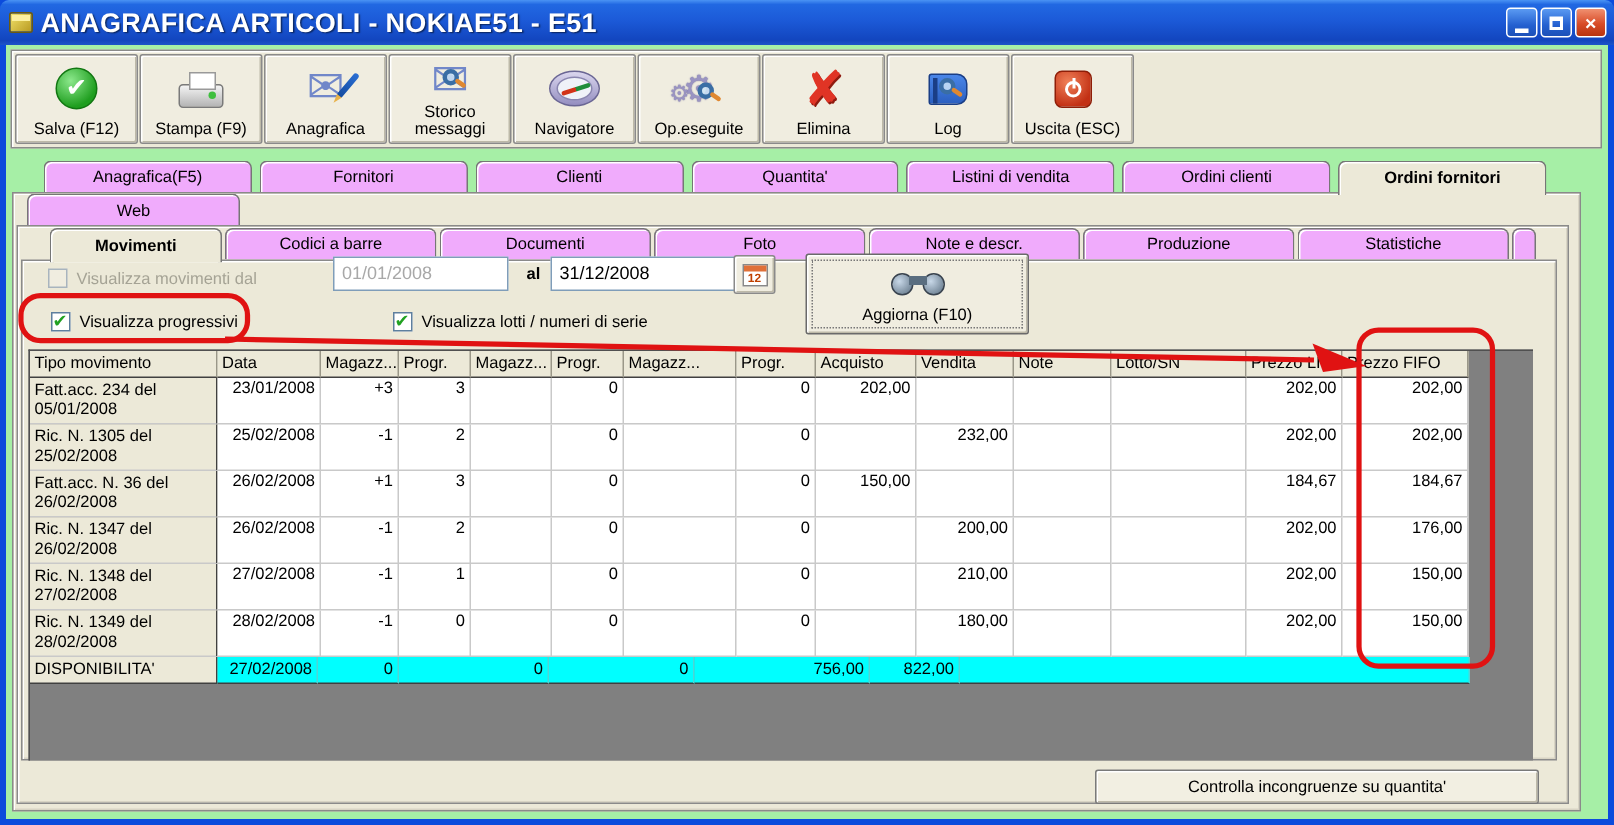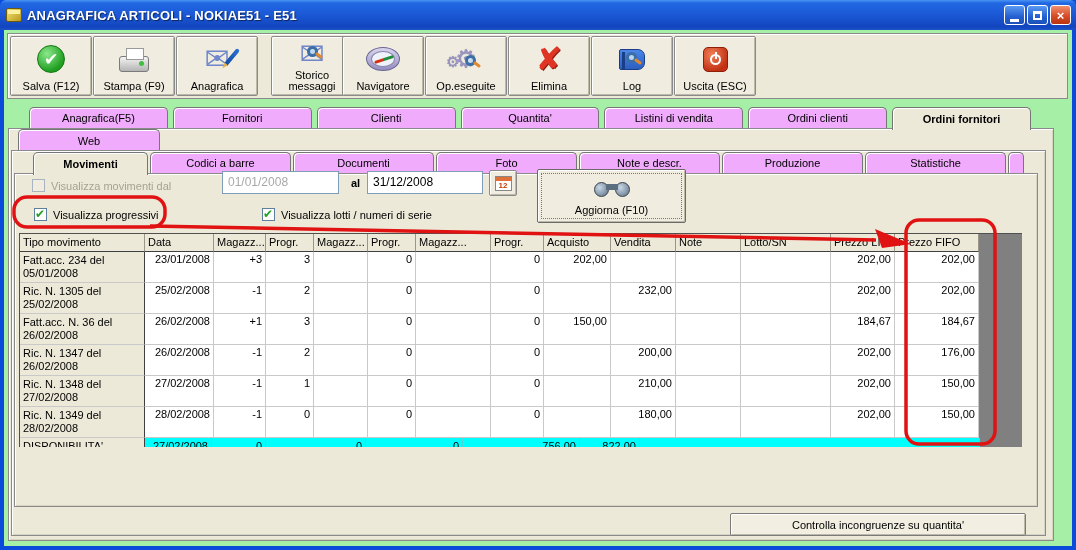--- a/index.html
+++ b/index.html
@@ -6,21 +6,21 @@
   *{box-sizing:border-box;font-family:"Liberation Sans","DejaVu Sans",sans-serif;}
   .page{position:relative;width:1076px;height:550px;background:#0B4BDC;overflow:hidden;}
 
   
   .titlebar{position:absolute;left:0;top:0;width:1076px;height:30px;
     background:linear-gradient(180deg,#4A93F4 0%,#2168E2 10%,#1C5AD8 45%,#1245BE 90%,#1C54C8 100%);
     display:flex;align-items:center;padding-left:6px;border-radius:6px 6px 0 0;}
   .appicon{width:16px;height:14px;margin-right:5px;background:linear-gradient(135deg,#F2E26A,#B89A22);
     border:1px solid #6B5A10;border-radius:2px;position:relative;}
   .appicon::after{content:"";position:absolute;left:1px;top:1px;width:12px;height:4px;background:#FBF0A0;}
-  .wtitle{color:#fff;font-weight:bold;font-size:13px;text-shadow:1px 1px 1px rgba(0,0,0,.55);letter-spacing:.2px;}
+  .wtitle{color:#fff;font-weight:bold;font-size:18px;text-shadow:1px 1px 1px rgba(0,0,0,.55);letter-spacing:.2px;}
   .winbtns{position:absolute;right:5px;top:5px;display:flex;gap:2px;}
   .wb{width:21px;height:20px;border:1px solid #fff;border-radius:3px;
     background:linear-gradient(180deg,#5A9AF2,#2460D0 60%,#1C50B8);display:flex;align-items:center;justify-content:center;}
   .wb.close{background:linear-gradient(180deg,#F09070,#D84C28 55%,#B83410);}
   .wb .minbar{width:9px;height:3px;background:#fff;margin-top:10px;}
   .wb .maxbox{width:9px;height:9px;border:2px solid #fff;border-top-width:3px;}
   .wb.close span{color:#fff;font-weight:bold;font-size:13px;line-height:1;}
 
   
   .client{position:absolute;left:4px;top:30px;width:1068px;height:516px;background:#A6EFA6;}
@@ -87,21 +87,21 @@
   .bigbtn .inner{position:absolute;left:3px;top:3px;right:3px;bottom:3px;border:1px dotted #777;
     display:flex;flex-direction:column;align-items:center;justify-content:flex-end;}
   .binoc{position:absolute;top:8px;left:50%;transform:translateX(-50%);width:36px;height:16px;}
   .lens{position:absolute;width:15px;height:15px;border-radius:50%;border:1px solid #38424E;
     background:radial-gradient(circle at 35% 35%,#C8D8E8,#5A6E80);}
   .lens.r{right:0;}
   .binoc::after{content:"";position:absolute;left:12px;top:2px;width:12px;height:6px;background:#5A6E80;}
   .bigbtn .blabel{font-size:11px;padding-bottom:2px;}
 
   
-  .gridwrap{position:absolute;left:19px;top:233px;width:1003px;height:214px;background:#808080;
+  .gridwrap{position:absolute;left:19px;top:233px;width:1003px;height:274px;background:#808080;
     border-top:1px solid #505050;border-left:1px solid #505050;overflow:hidden;}
   .tbl{position:absolute;left:0;top:0;width:960px;}
   .trow{display:grid;}
   .hc{background:#ECE9D8;border-right:1px solid #9A9788;border-bottom:1px solid #404040;
     font-size:11px;padding:2px 3px 0 3px;white-space:nowrap;overflow:hidden;}
   .c{background:#fff;border-right:1px solid #C9C9C9;border-bottom:1px solid #C9C9C9;font-size:11px;
     padding:1px 3px;white-space:nowrap;overflow:hidden;}
   .c.rt,.hcell-num{text-align:right;}
   .c.lab0{background:#ECE9D8;border-right:1px solid #404040;white-space:normal;line-height:13px;padding-top:2px;}
   .fc{background:#00FFFF;border-right:1px solid #4ED6D6;font-size:11px;text-align:right;padding:2px 3px 0 3px;
@@ -152,21 +152,21 @@
           <span class="ic ic-printer"></span>
         </div>
         <div class="tlabel">Stampa (F9)</div>
       </div>
       <div class="tbtn" style="left: 176px;">
         <div class="ticonwrap">
           <span class="ic"><span class="env">✉</span><span class="pen"></span></span>
         </div>
         <div class="tlabel">Anagrafica</div>
       </div>
-      <div class="tbtn" style="left: 271px;">
+      <div class="tbtn" style="left: 259px;">
         <div class="ticonwrap">
           <span class="ic"><span class="env">✉</span><span class="mag" style="left:8px;top:6px;"></span></span>
         </div>
         <div class="tlabel">Storico messaggi</div>
       </div>
       <div class="tbtn" style="left: 342px;">
         <div class="ticonwrap">
           <span class="ic ic-compass">
             <span class="needle"></span>
           </span>
@@ -226,21 +226,21 @@
       <div class="tab" style="width: 141px; flex: 0 0 auto;">Produzione</div>
       <div class="tab" style="width: 141px; flex: 0 0 auto;">Statistiche</div>
       <div class="tab" style="width: 16px; flex: 0 0 auto;"></div>
     </div>
   <div class="panel" style="left:14px;top:173px;width:1024px;height:334px;"></div>
 
   <span class="cbx disabled" style="left:32px;top:179px;"></span>
   <span class="flabel dis" style="left:51px;top:180px;">Visualizza movimenti dal</span>
   <div class="datefield dis" style="left:222px;top:171px;width:117px;">01/01/2008</div>
   <span class="flabel" style="left:351px;top:177px;font-weight:bold;">al</span>
-  <div class="datefield" style="left:367px;top:171px;width:116px;">31/12/2008</div>
+  <div class="datefield" style="left:367px;top:171px;width:129px;">31/12/2008</div>
   <div class="calbtn" style="left:489px;top:170px;">
     <span class="calicon">12</span>
   </div>
   <div class="bigbtn" style="left:537px;top:169px;width:149px;height:54px;">
     <div class="inner">
       <span class="binoc">
           <span class="lens"></span>
           <span class="lens r"></span>
         </span>
       <span class="blabel">Aggiorna (F10)</span>

